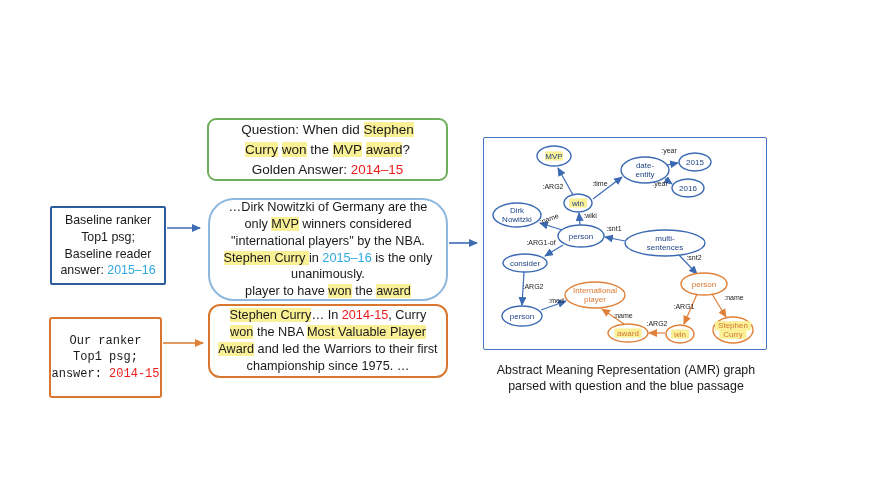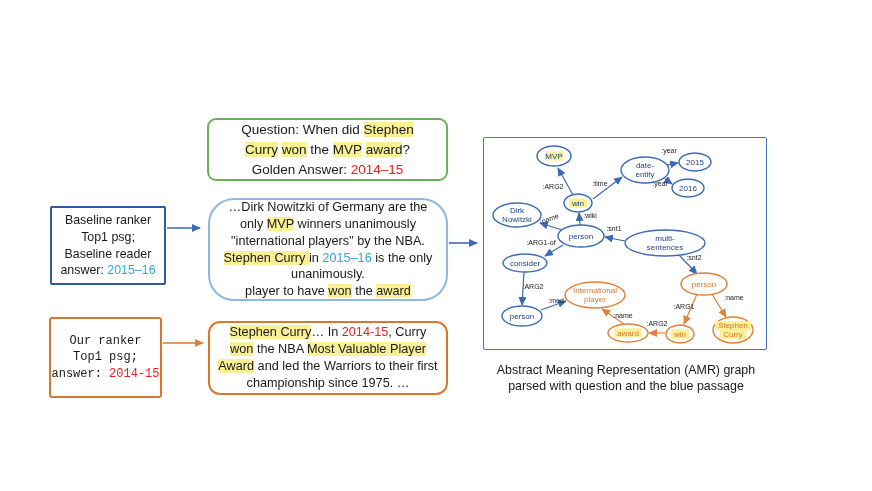--- a/index.html
+++ b/index.html
@@ -11,21 +11,21 @@
   .rline{white-space:pre;text-align:center;}
 
   #question-box{left:207px;top:118px;width:241px;height:63px;border:2px solid var(--green);
       border-radius:9px;font-size:13.5px;line-height:20px;}
   #baseline-box{left:50px;top:206px;width:116px;height:79px;border:2px solid var(--navy);
       border-radius:2px;font-size:12.4px;line-height:16.6px;}
   #our-box{left:49px;top:317px;width:113px;height:81px;border:2px solid var(--orange);
       border-radius:3px;font-size:12px;line-height:16.6px;font-family:Liberation Mono, monospace;}
   #blue-passage-box{left:208px;top:198px;width:240px;height:103px;border:2px solid var(--lightblue);
       border-radius:26px;font-size:12.7px;line-height:16.8px;}
-  #orange-passage-box{left:208px;top:321px;width:240px;height:74px;border:2px solid var(--orange);
+  #orange-passage-box{left:208px;top:304px;width:240px;height:74px;border:2px solid var(--orange);
       border-radius:12px;font-size:12.7px;line-height:16.8px;}
   #graph-box{left:483px;top:137px;width:284px;height:213px;border:1.5px solid var(--graphborder);
       border-radius:2px;}
   #graph-caption{left:478px;top:362px;width:296px;font-size:12.4px;line-height:16px;background:transparent;}
 
   .hl{background:var(--highlight);}
   .red{color:var(--red);}
   .cyan{color:var(--cyan);}
 
   #connector-svg{position:absolute;left:0;top:0;pointer-events:none;}
@@ -55,21 +55,21 @@
     </div>
 
   <div id="our-box" class="box">
       <div class="rline"><span>Our ranker</span></div>
       <div class="rline"><span>Top1 psg;</span></div>
       <div class="rline"><span>answer: </span><span class="red">2014-15</span></div>
     </div>
 
   <div id="blue-passage-box" class="box">
       <div class="rline"><span>…Dirk Nowitzki of Germany are the</span></div>
-      <div class="rline"><span>only </span><span class="hl">MVP</span><span> winners unanimously</span></div>
+      <div class="rline"><span>only </span><span class="hl">MVP</span><span> winners considered</span></div>
       <div class="rline"><span>"international players" by the NBA.</span></div>
       <div class="rline"><span class="hl">Stephen Curry </span><span>in </span><span class="cyan">2015–16</span><span> is the only</span></div>
       <div class="rline"><span>unanimously.</span></div>
       <div class="rline"><span>player to have </span><span class="hl">won</span><span> the </span><span class="hl">award</span></div>
     </div>
 
   <div id="orange-passage-box" class="box">
       <div class="rline"><span class="hl">Stephen Curry</span><span>… In </span><span class="red">2014-15</span><span>, Curry</span></div>
       <div class="rline"><span class="hl">won</span><span> the NBA </span><span class="hl">Most Valuable Player</span></div>
       <div class="rline"><span class="hl">Award</span><span> and led the Warriors to their first</span></div>

